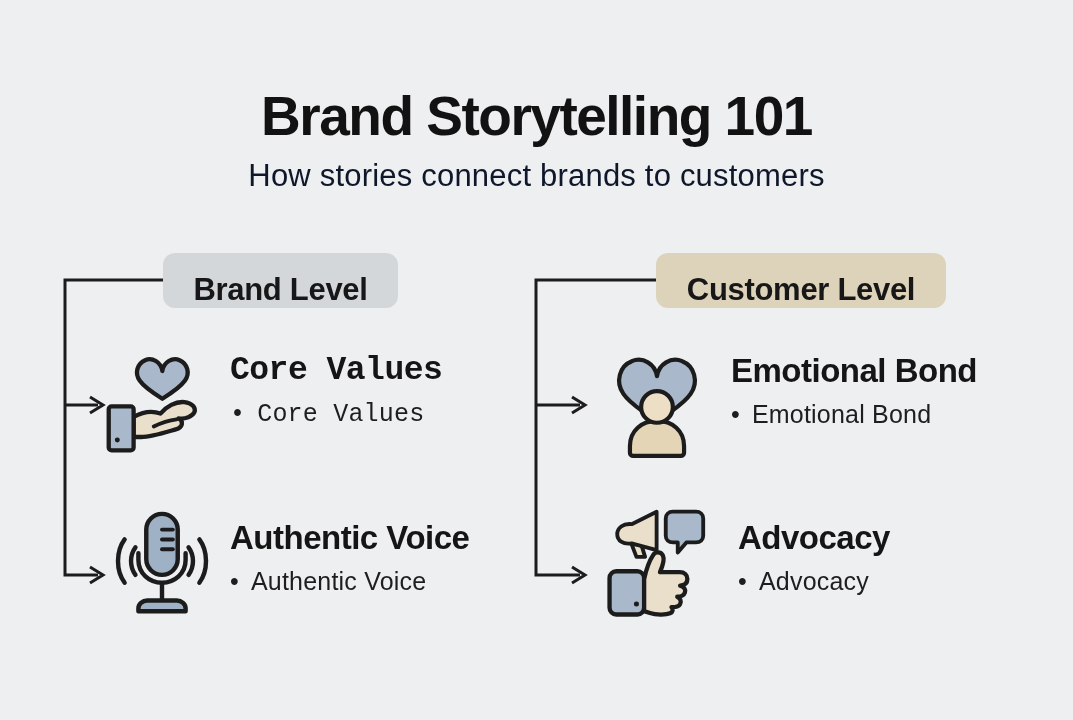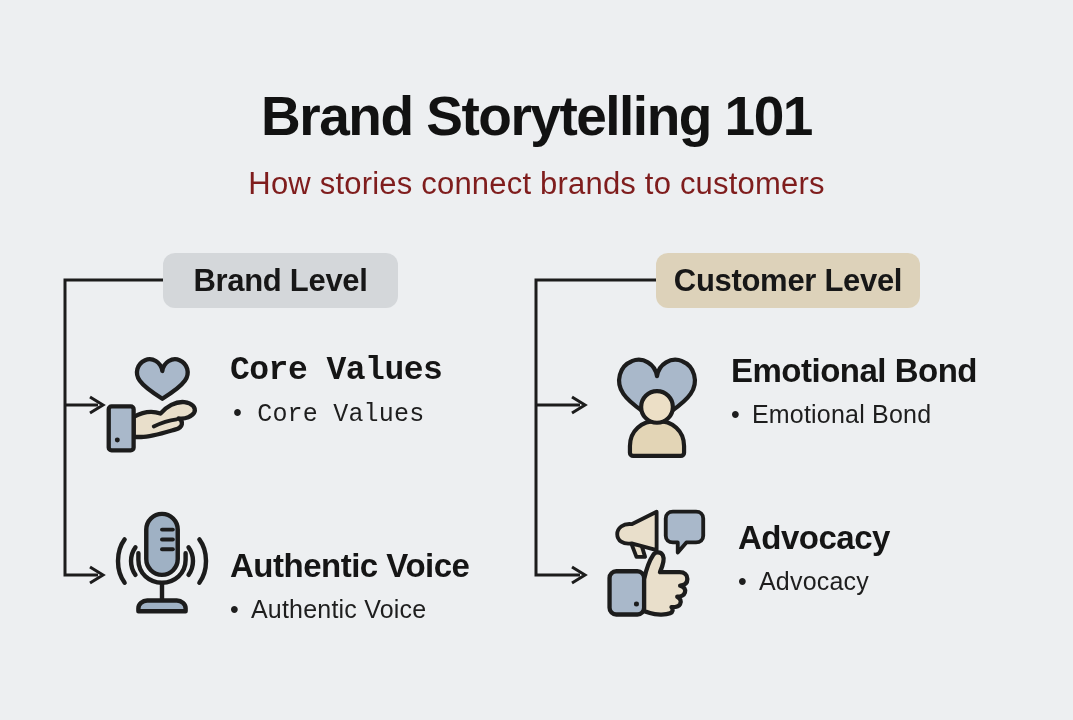--- a/index.html
+++ b/index.html
@@ -23,51 +23,51 @@
     font-size: 55px;
     font-weight: bold;
     letter-spacing: -1.5px;
     color: #121212;
   }
 
   .page-subtitle {
     position: absolute;
     left: 0; right: 0;
     top: 158px;
-    margin: 8px;
+    margin: 0;
     text-align: center;
     font-size: 31px;
     font-weight: normal;
     letter-spacing: 0.2px;
-    color: #7f1d1d;
+    color: #0f172a;
   }
 
   .connectors {
     position: absolute;
     left: 0; top: 0;
     width: 1073px;
     height: 720px;
     pointer-events: none;
   }
 
   .badge {
     position: absolute;
     top: 253px;
     height: 55px;
     border-radius: 12px;
     display: flex;
-    align-items: center;
+    align-items: flex-end;
     justify-content: center;
     font-size: 31px;
     font-weight: bold;
     letter-spacing: -0.3px;
     color: #171717;
   }
   .badge-brand    { left: 163px; width: 235px; background: #d4d7da; }
-  .badge-customer { left: 656px; width: 264px; background: #ddd2ba; }
+  .badge-customer { left: 656px; width: 290px; background: #ddd2ba; }
 
   .icon-box { position: absolute; }
   .icon-box svg { display: block; }
 
   .item-text { position: absolute; }
   .item-title {
     font-size: 33px;
     font-weight: bold;
     letter-spacing: -0.5px;
     color: #151515;
@@ -82,21 +82,21 @@
     align-items: center;
   }
   .item-bullet .dot { margin-right: 12px; font-size: 25px; }
 
   .pos-brand-1-icon    { left: 101px; top: 348px; }
   .pos-brand-2-icon    { left: 103px; top: 506px; }
   .pos-customer-1-icon { left: 601px; top: 348px; }
   .pos-customer-2-icon { left: 597px; top: 504px; }
 
   .pos-brand-1-text    { left: 230px; top: 354px; font-family: Liberation Mono, monospace; }
-  .pos-brand-2-text    { left: 230px; top: 521px; margin-top: 28px; }
+  .pos-brand-2-text    { left: 230px; top: 521px; }
   .pos-customer-1-text { left: 731px; top: 354px; }
   .pos-customer-2-text { left: 731px; top: 521px; margin-left: 7px; }
 </style>
 </head>
 <body>
 
 <div class="canvas">
 
   <h1 class="page-title">Brand Storytelling 101</h1>
   <h2 class="page-subtitle">How stories connect brands to customers</h2>

